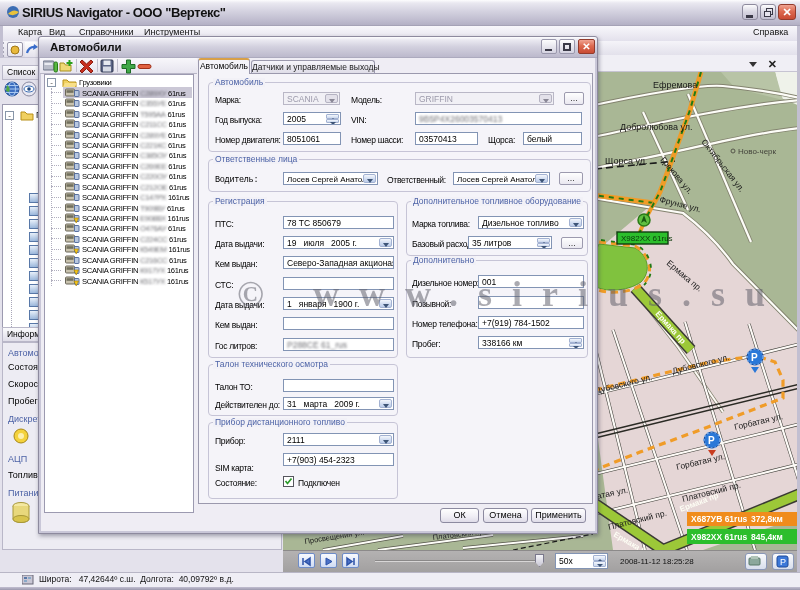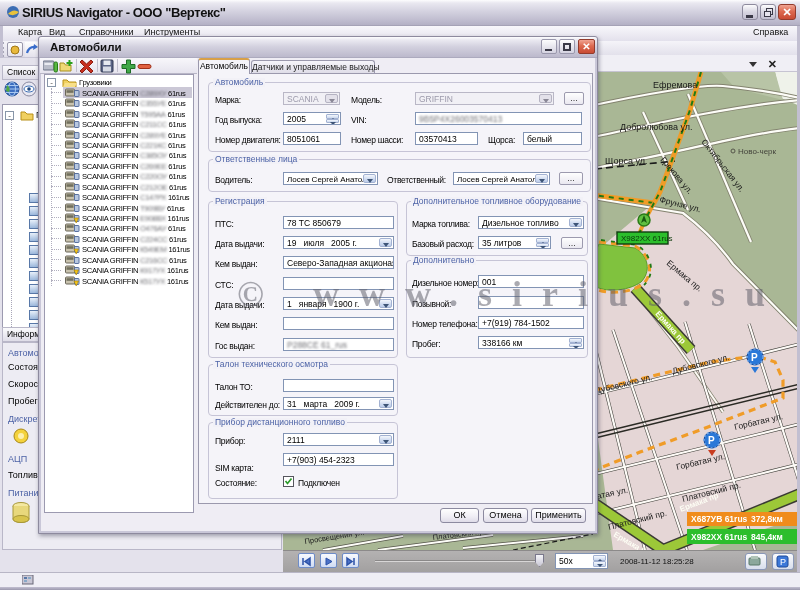--- a/index.html
+++ b/index.html
@@ -293,20 +293,21 @@
       </svg></div>
 </div>
 
 <div class="abs" id="statusbar" style="left:0;top:572px;width:800px;height:15px;background:#EFEEF5;border-top:1px solid #B8B6C6;">
   <svg class="abs" style="left:22px;top:2px" width="12" height="10">
       <rect x="0" y="0" width="11" height="9" fill="#C8C6D4" stroke="#6A6878"></rect>
       <rect x="2" y="2" width="3" height="2" fill="#5878A8"></rect>
       <rect x="6" y="2" width="3" height="2" fill="#88A8C8"></rect>
       <rect x="2" y="5" width="3" height="2" fill="#88A8C8"></rect>
     </svg>
+  <span class="abs" style="left:39px;top:1px;font-size:8.5px;color:#111;">Широта:&nbsp;&nbsp; 47,42644º с.ш.&nbsp; Долгота:&nbsp; 40,09792º в.д.</span>
 </div>
 <div class="abs" style="left:0;top:587px;width:800px;height:3px;background:linear-gradient(180deg,#C2BFD1,#9B98AD);"></div>
 
 <div class="abs" id="dialog" style="left:38px;top:36px;width:560px;height:498px;background:#EFEDF4;border:1px solid #8D8A9E;border-radius:3px 3px 0 0;box-shadow:1px 2px 4px rgba(60,60,80,0.45), inset 0 0 0 2px #C9C7D8;">
 
   <div class="abs" style="left:0;top:0;width:558px;height:21px;background:linear-gradient(180deg,#FDFDFE 0%,#EAE9F1 15%,#D2D0DE 50%,#BCB9CC 100%);border-bottom:1px solid #ACAABE;border-radius:3px 3px 0 0;">
     <div class="abs" style="left:11px;top:4px;font-size:11.5px;font-weight:bold;color:#111;">Автомобили</div>
     <div class="abs" style="left:502px;top:2px;width:16px;height:15px;border:1px solid #9A98AC;border-radius:2px;background:linear-gradient(180deg,#FCFCFD,#D4D2E0);">
         <div class="abs" style="left:3px;top:9px;width:7px;height:2px;background:#3A3947;"></div>
       </div>
@@ -532,49 +533,49 @@
 <div class="inp" style="left:216px;top:38px;width:167px;"><span class="blur">9B5P4X26003570413</span></div>
 <span class="lbl" style="left:16px;top:61px;">Номер двигателя:</span>
 <div class="inp" style="left:84px;top:58px;width:58px;">8051061</div>
 <span class="lbl" style="left:152px;top:61px;">Номер шасси:</span>
 <div class="inp" style="left:216px;top:58px;width:63px;">03570413</div>
 <span class="lbl" style="left:289px;top:61px;">Щорса:</span>
 <div class="inp" style="left:324px;top:58px;width:59px;">белый</div>
 
 <div class="grp" style="left:9px;top:85px;width:383px;height:33px;"></div>
 <div class="glb" style="left:14px;top:81px;">Ответственные лица</div>
-<span class="lbl" style="left:16px;top:101px;">Водитель:</span>
+<span class="lbl" style="left:16px;top:101px;font-family:Liberation Mono, monospace;">Водитель:</span>
 <div class="inp" style="left:84px;top:98px;width:95px;font-size:8px;">Лосев Сергей Анатоль<span class="cbtn"></span></div>
 <span class="lbl" style="left:188px;top:101px;">Ответственный:</span>
 <div class="inp" style="left:254px;top:98px;width:97px;font-size:8px;">Лосев Сергей Анатоль<span class="cbtn"></span></div>
 <div class="dotbtn" style="left:360px;top:98px;width:24px;height:13px;">...</div>
 
 <div class="grp" style="left:9px;top:127px;width:190px;height:157px;"></div>
 <div class="glb" style="left:14px;top:123px;">Регистрация</div>
 <span class="lbl" style="left:16px;top:145px;">ПТС:</span>
 <div class="inp" style="left:84px;top:142px;width:111px;">78 ТС 850679</div>
 <span class="lbl" style="left:16px;top:165px;">Дата выдачи:</span>
 <div class="inp" style="left:84px;top:162px;width:111px;">19&nbsp;&nbsp; июля&nbsp;&nbsp; 2005 г.<span class="cbtn"></span></div>
 <span class="lbl" style="left:16px;top:185px;">Кем выдан:</span>
 <div class="inp" style="left:84px;top:182px;width:111px;">Северо-Западная акционая т</div>
 <span class="lbl" style="left:16px;top:206px;">СТС:</span>
 <div class="inp" style="left:84px;top:203px;width:111px;"></div>
 <span class="lbl" style="left:16px;top:226px;">Дата выдачи:</span>
 <div class="inp" style="left:84px;top:223px;width:111px;">1&nbsp;&nbsp; января&nbsp;&nbsp; 1900 г.<span class="cbtn"></span></div>
 <span class="lbl" style="left:16px;top:246px;">Кем выдан:</span>
 <div class="inp" style="left:84px;top:243px;width:111px;"></div>
-<span class="lbl" style="left:16px;top:267px;">Гос выдан:</span>
+<span class="lbl" style="left:16px;top:267px;">Гос литров:</span>
 <div class="inp" style="left:84px;top:264px;width:111px;"><span class="blur">Р288СЕ 61_rus</span></div>
 
 <div class="grp" style="left:207px;top:127px;width:182px;height:55px;"></div>
 <div class="glb" style="left:212px;top:123px;">Дополнительное топливное оборудование</div>
 <span class="lbl" style="left:213px;top:145px;">Марка топлива:</span>
 <div class="inp" style="left:279px;top:142px;width:106px;">Дизельное топливо<span class="cbtn"></span></div>
 <span class="lbl" style="left:213px;top:165px;">Базовый расход:</span>
-<div class="inp" style="left:279px;top:162px;width:73px;">35 литров<span class="spin">
+<div class="inp" style="left:269px;top:162px;width:84px;">35 литров<span class="spin">
           <div class="up"></div>
           <div class="dn"></div>
         </span></div>
 <div class="dotbtn" style="left:362px;top:163px;width:22px;height:12px;">...</div>
 
 <div class="grp" style="left:207px;top:186px;width:182px;height:98px;"></div>
 <div class="glb" style="left:212px;top:182px;">Дополнительно</div>
 <span class="lbl" style="left:213px;top:204px;">Дизельное номер:</span>
 <div class="inp" style="left:279px;top:201px;width:106px;">001</div>
 <span class="lbl" style="left:213px;top:225px;">Позывной:</span>

